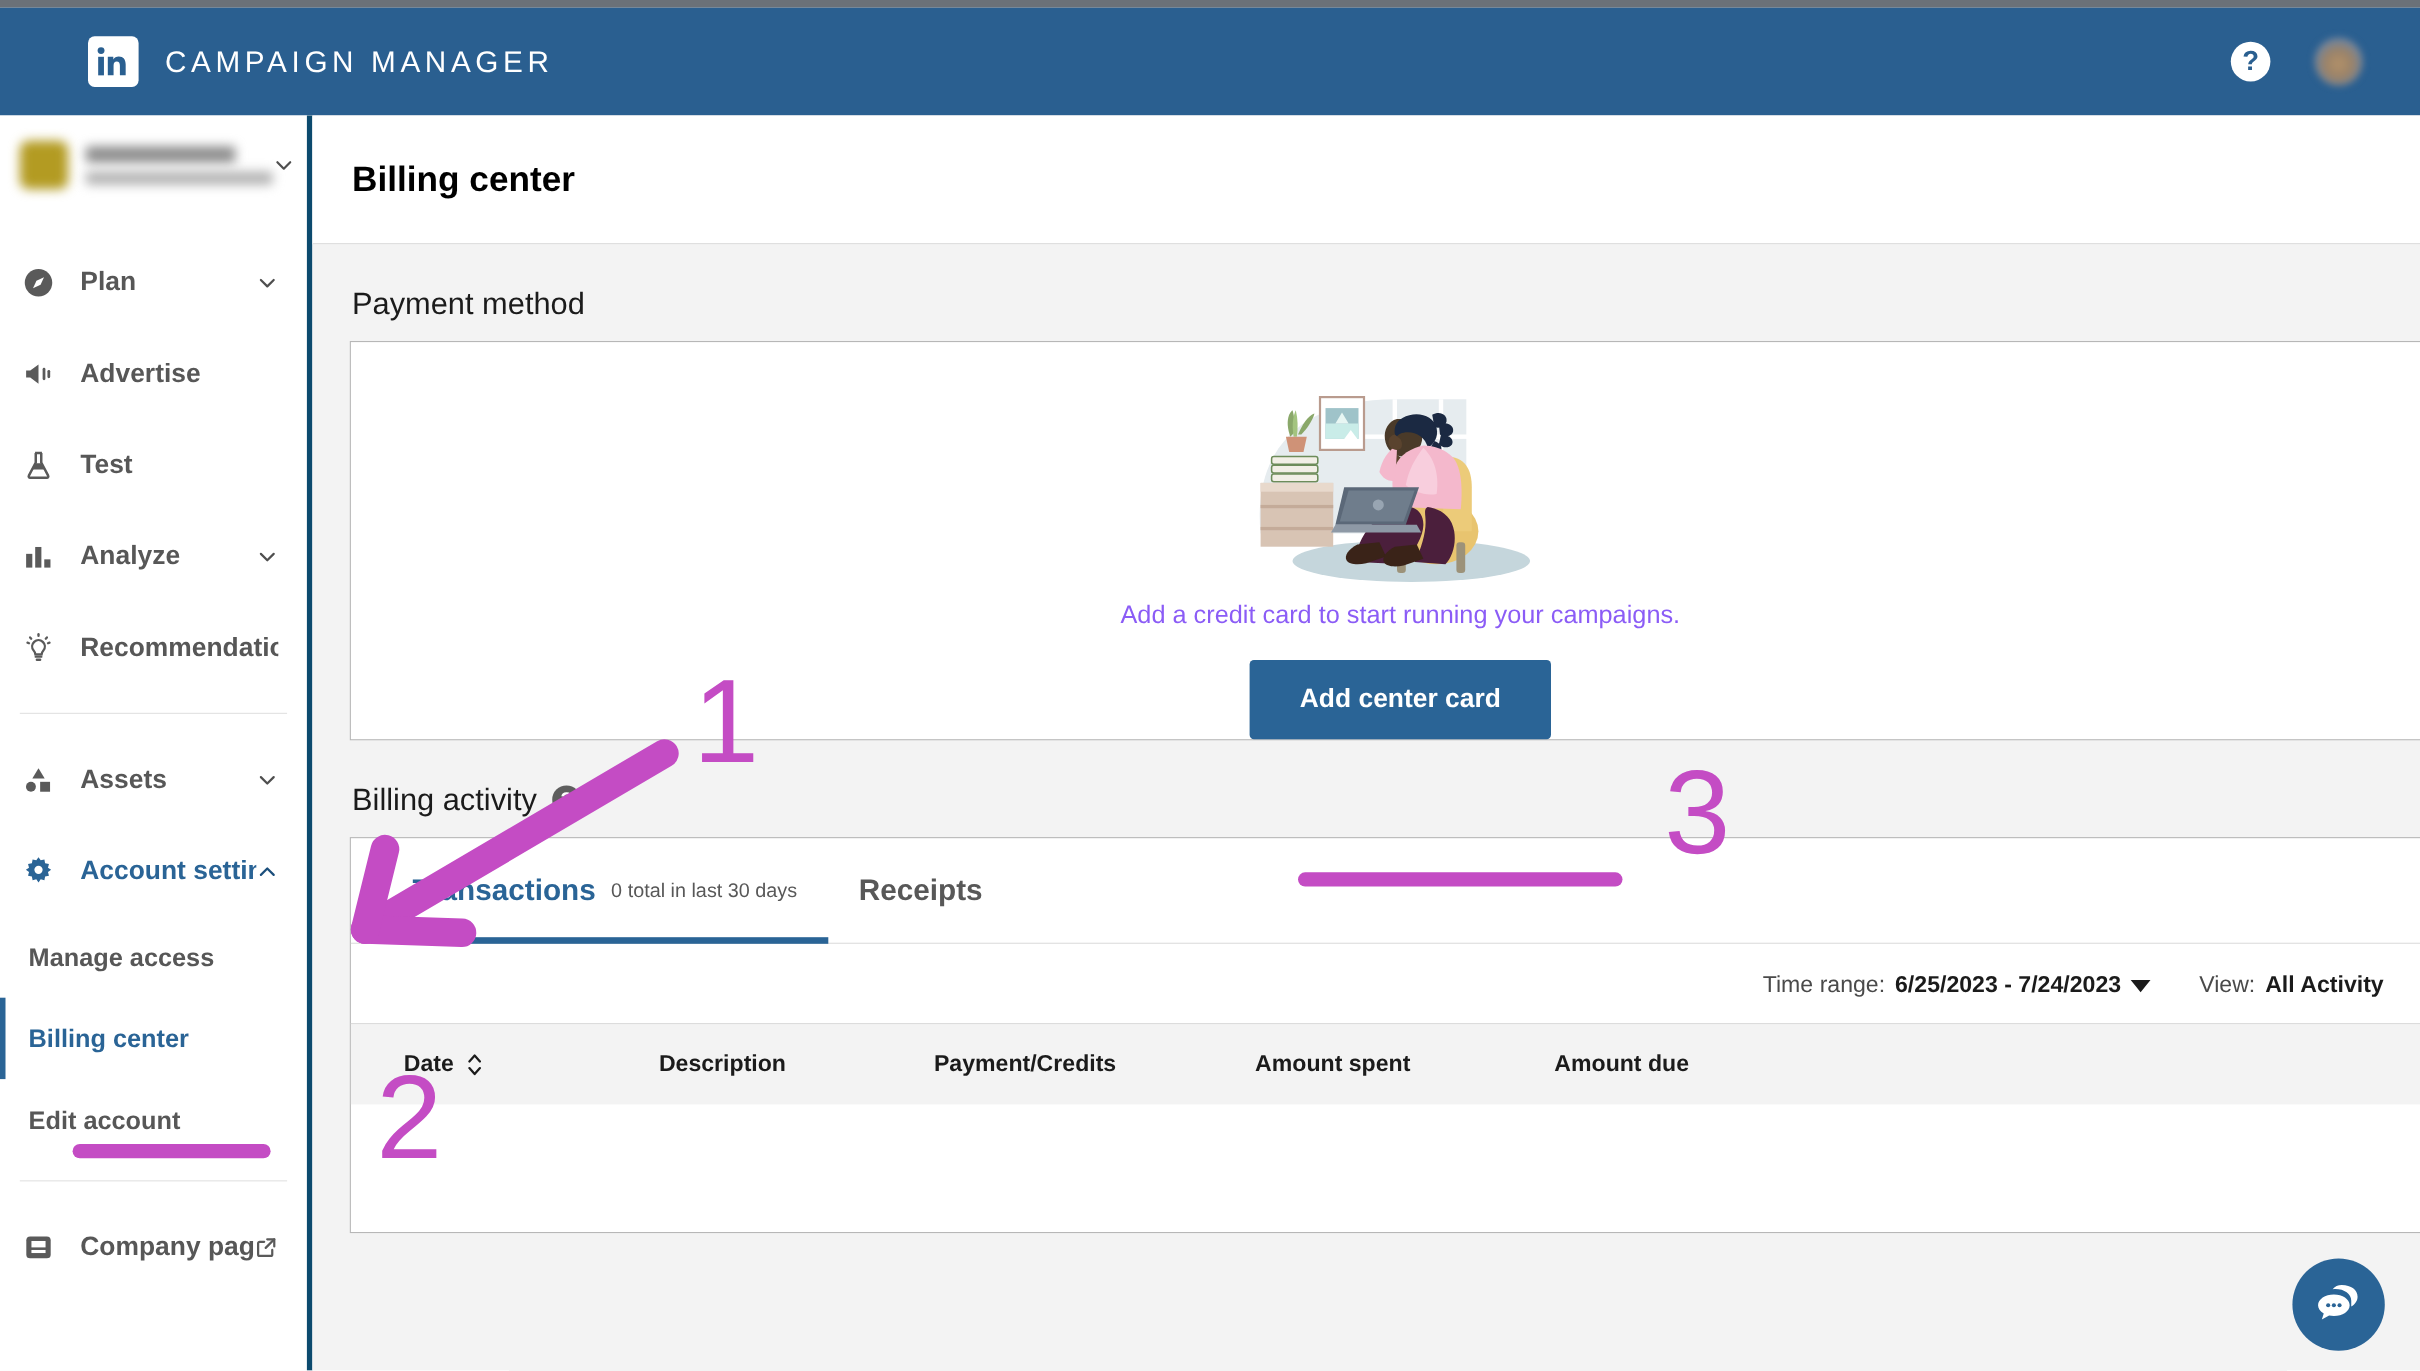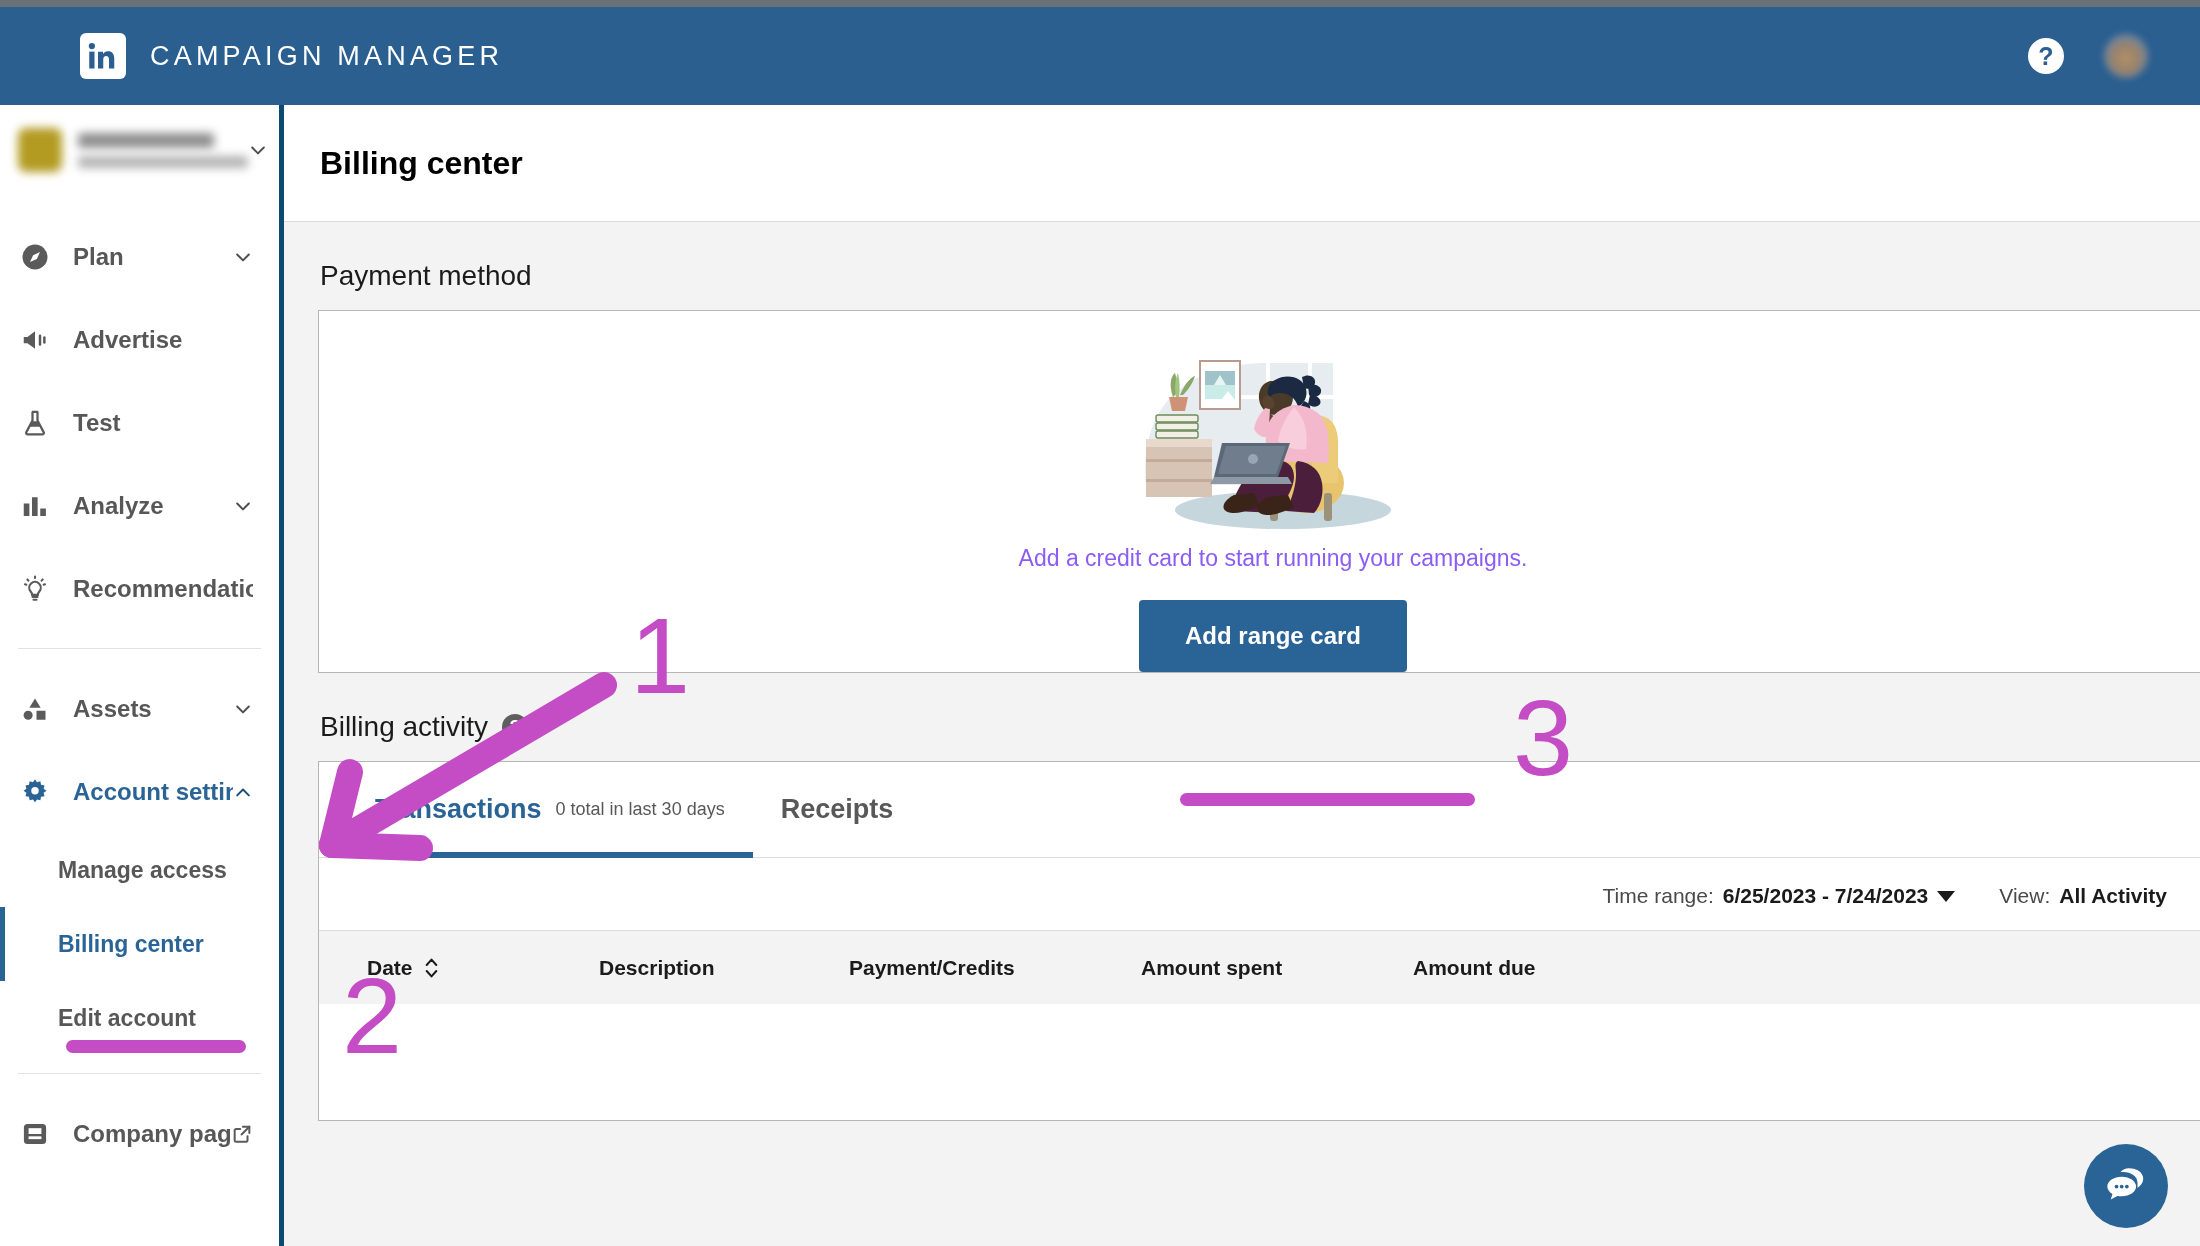--- a/index.html
+++ b/index.html
@@ -91,21 +91,21 @@
     white-space: nowrap; overflow: hidden; flex: 1;
   }
   .nav-item.active .nav-label { color: #2a6496; }
   .nav-item.active .nav-icon { color: #2a6496; }
 
   .nav-divider {
     height: 1px; background: #e2e2e2; margin: 18px 18px 18px 18px;
   }
 
   .sub-item {
-    display: flex; align-items: center; height: 74px; padding-left: 58px;
+    display: flex; align-items: center; height: 74px; padding-left: 26px;
     cursor: pointer; position: relative;
   }
   .sub-label { font-size: 23px; color: #575757; font-weight: 600; }
   .sub-item.active .sub-label { color: #2a6496; }
   .sub-item.active::before {
     content: ""; position: absolute; left: 0; top: 0; bottom: 0;
     width: 5px; background: #2a6496;
   }
 
   .ext-icon { width: 22px; height: 22px; color:#5a5a5a; flex:none; }
@@ -434,21 +434,21 @@
           <path d="M180 126 c14 2 22 10 24 22 c2 12-2 24-8 30 l-28 -2 c6-12 10-26 10-36 c0-8-2-12 2-14z" fill="#4b1f3c"></path>
           <path d="M116 160 c-8 4-12 10-10 14 c2 4 10 5 18 3 l18-6 l-6-13z" fill="#3a2318"></path>
           <path d="M150 162 c-8 4-12 10-10 14 c2 4 10 5 18 3 l18-6 l-6-13z" fill="#3a2318"></path>
           <path d="M104 108 h68 l-12 34 h-64 z" fill="#5b6878"></path>
           <path d="M96 142 h74 l4 7 h-82z" fill="#8e99a6"></path>
           <path d="M108 111 h60 l-10 28 h-58z" fill="#6f7d8c"></path>
           <circle cx="135" cy="124" r="5" fill="#98a5b2"></circle>
         </svg>
       </span>
       <div class="pm-text">Add a credit card to start running your campaigns.</div>
-      <button class="add-btn">Add range card</button>
+      <button class="add-btn">Add center card</button>
     </div>
 
     <div class="section-title">
       <span>Billing activity</span>
       <span class="q-badge">?</span>
     </div>
 
     <div class="card ba-card">
       <div class="tabs">
         <div class="tab active">

